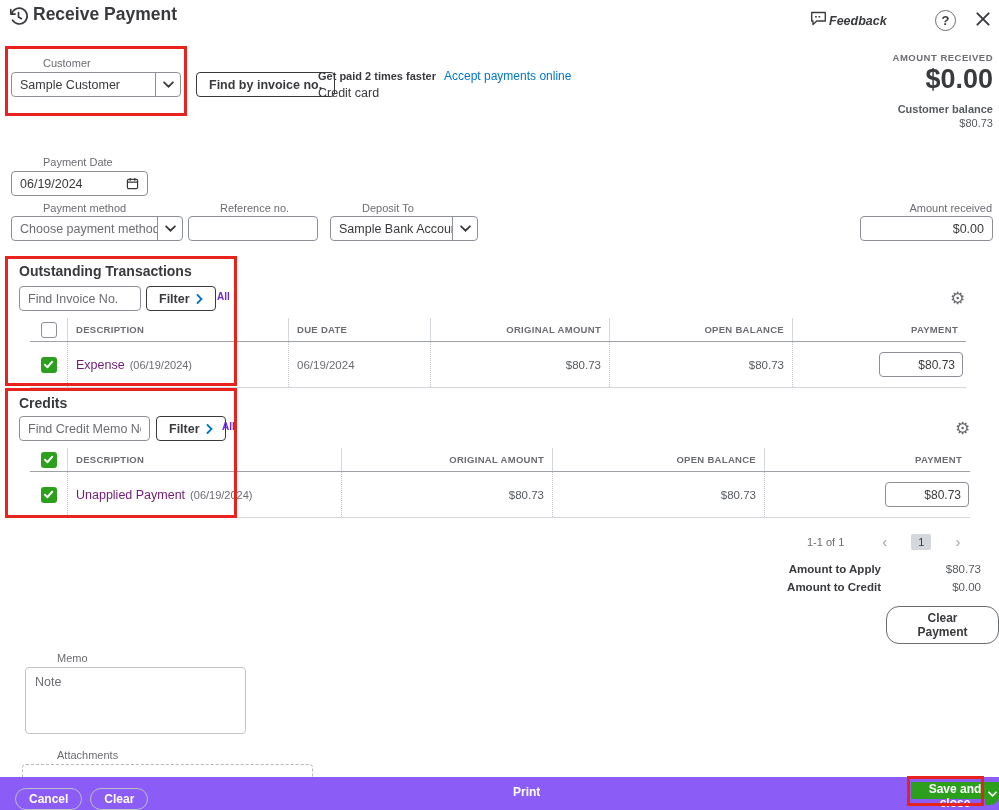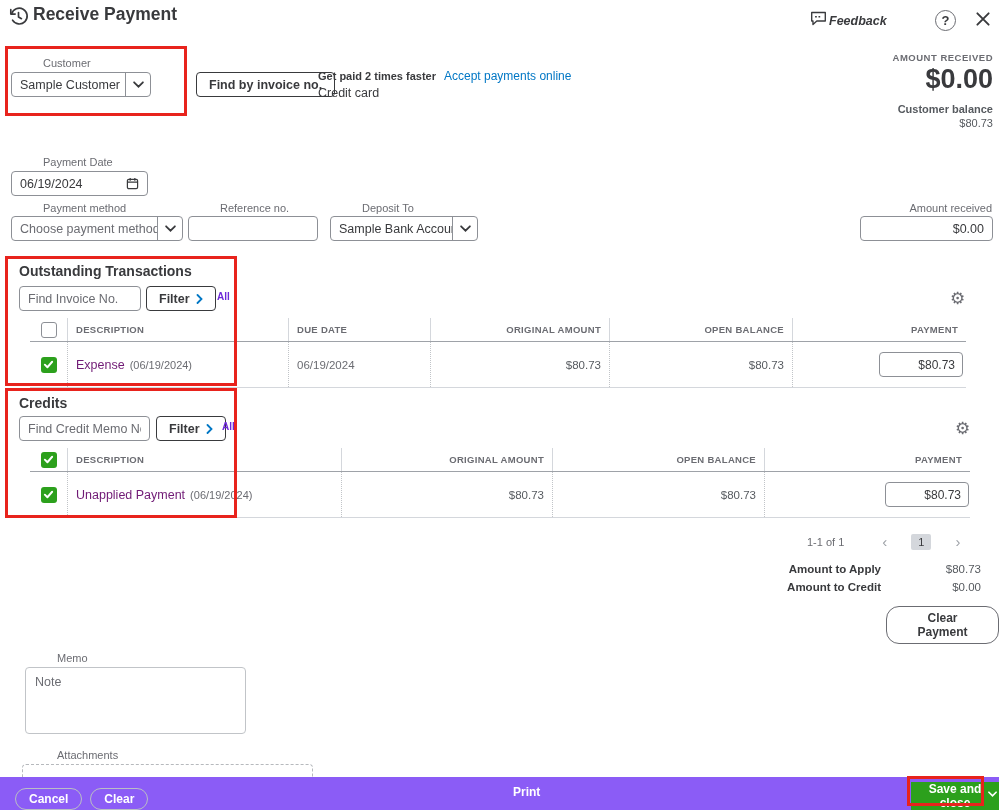--- a/index.html
+++ b/index.html
@@ -78,21 +78,21 @@
   textarea.memo::placeholder { color:#6b6c72; }
 
   .attach-drop { width:291px; height:40px; border:1px dashed #b6b9bd; border-radius:4px; }
 
   
   #footer { position:absolute; left:0; bottom:0; width:999px; height:33px; background:#8b5cf6; z-index:40;
             display:flex; align-items:flex-end;padding-left:6px; }
   .footer-pill { background:transparent; border:1px solid #babec5; border-radius:12px; color:#fff;
                  font-weight:bold; font-size:12px; padding:3px 13px; cursor:pointer; font-family:"Liberation Sans", sans-serif; }
   .print-lbl { position:absolute; left:513px; top:8px; color:#fff; font-weight:bold; font-size:12px; cursor:pointer; }
-  .save-main { position:absolute; left:911px; top:5px; height:28px; background:#2ca01c; border:none; border-radius:0;
+  .save-main { position:absolute; left:911px; top:5px; height:17px; background:#2ca01c; border:none; border-radius:0;
                color:#fff; font-weight:bold; font-size:12px; padding:0 10px; cursor:pointer; font-family:"Liberation Sans", sans-serif; }
   .save-chev { position:absolute; left:985px; top:5px; height:23px; width:15px; background:#2ca01c; border:none;
                border-radius:0 11px 11px 0; cursor:pointer; display:flex; align-items:center; justify-content:center; }
 
   .icon-btn { cursor:pointer; background:none; border:none; }
   .help-circle { width:21px; height:21px; border:1.5px solid #6b6c72; border-radius:50%; display:flex;
                  align-items:center; justify-content:center; font-size:13px; font-weight:bold; color:#393a3d; cursor:pointer; }
 </style>
 </head>
 <body>
@@ -123,21 +123,21 @@
   </div>
   <span class="abs icon-btn" style="left:974px; top:10px;">
     <svg width="18" height="18" viewBox="0 0 16 16" stroke="#393a3d" stroke-width="1.7" stroke-linecap="round">
       <path d="M3 3l10 10M13 3L3 13"></path>
     </svg>
   </span>
 
   <div class="annotation" style="left:5px; top:46px; width:182px; height:70px;"></div>
 
   <div class="abs lbl" style="left:11px; top:57px;">Customer</div>
-  <div class="abs combo" style="left:11px; top:72px; width:140px;text-align:center;">
+  <div class="abs combo" style="left:11px; top:72px; width:170px;text-align:center;">
     <span class="txt">Sample Customer</span>
     <span class="chev">
       <svg width="11" height="7" viewBox="0 0 10 6" fill="none" stroke="#393a3d" stroke-width="1.6" stroke-linecap="round">
           <path d="M1 1l4 4 4-4"></path>
         </svg>
     </span>
   </div>
 
   <button class="abs btn-dark-outline" style="left:196px; top:72px;">Find by invoice no.</button>
 

